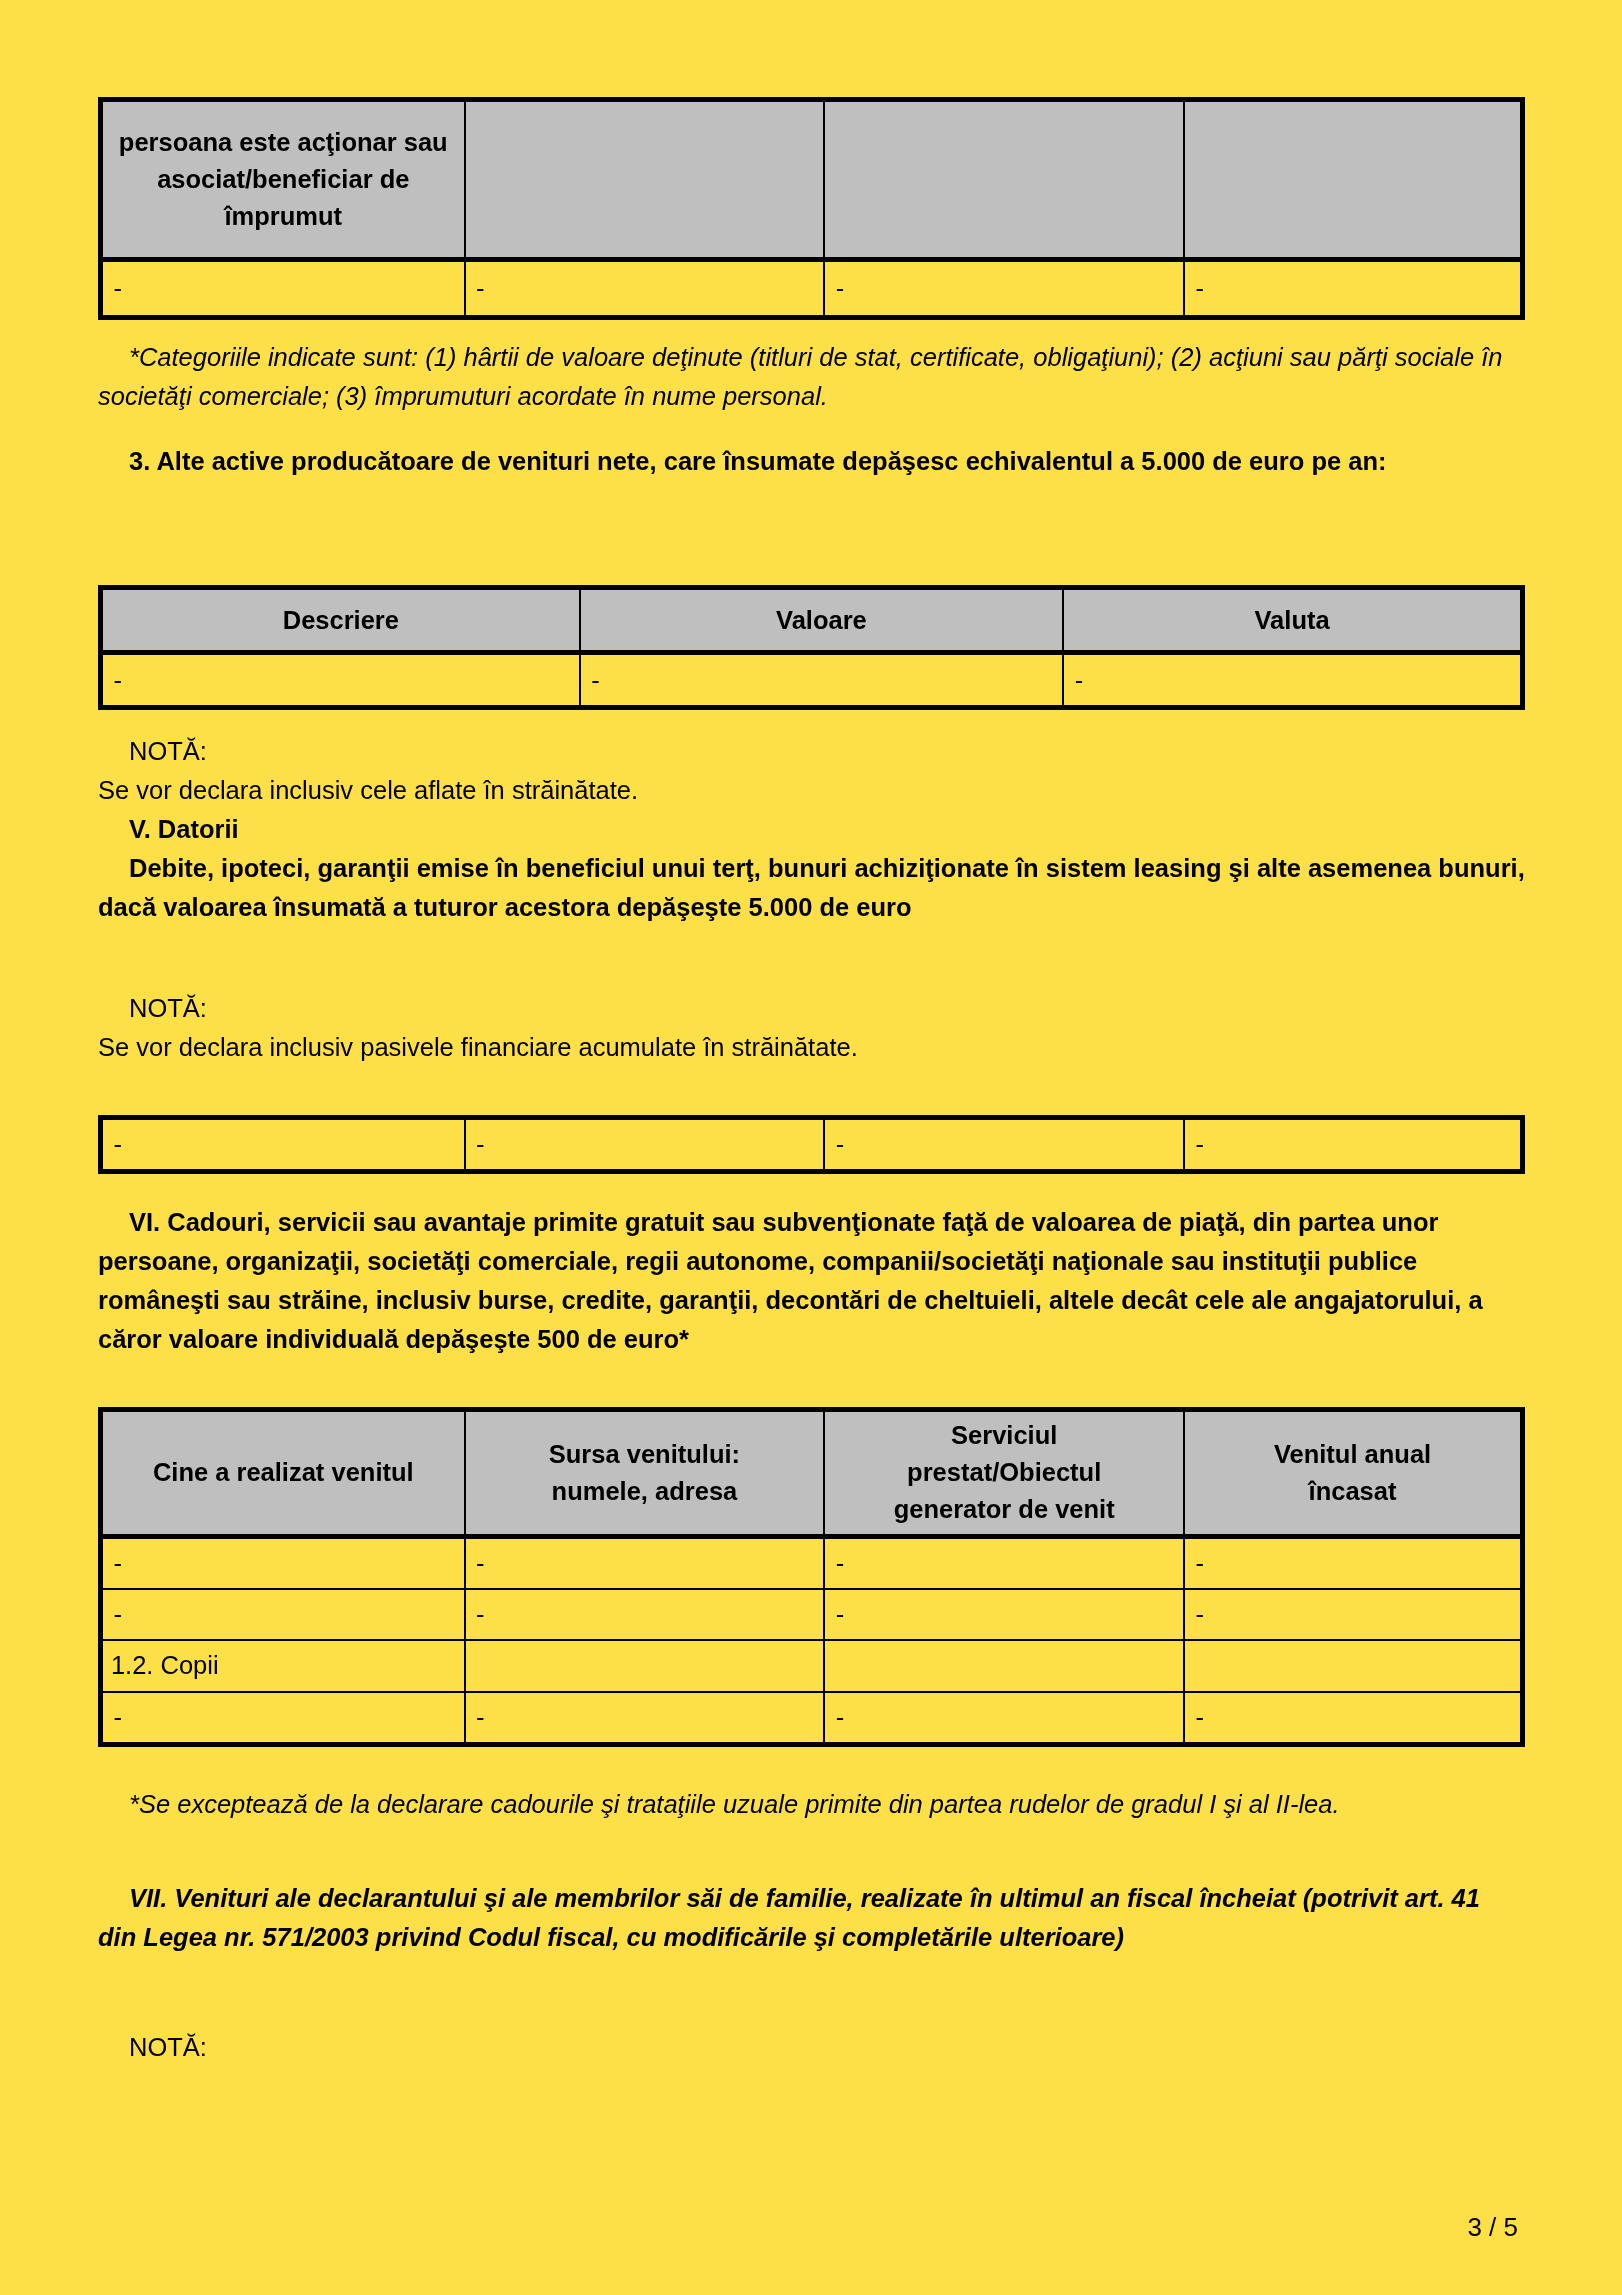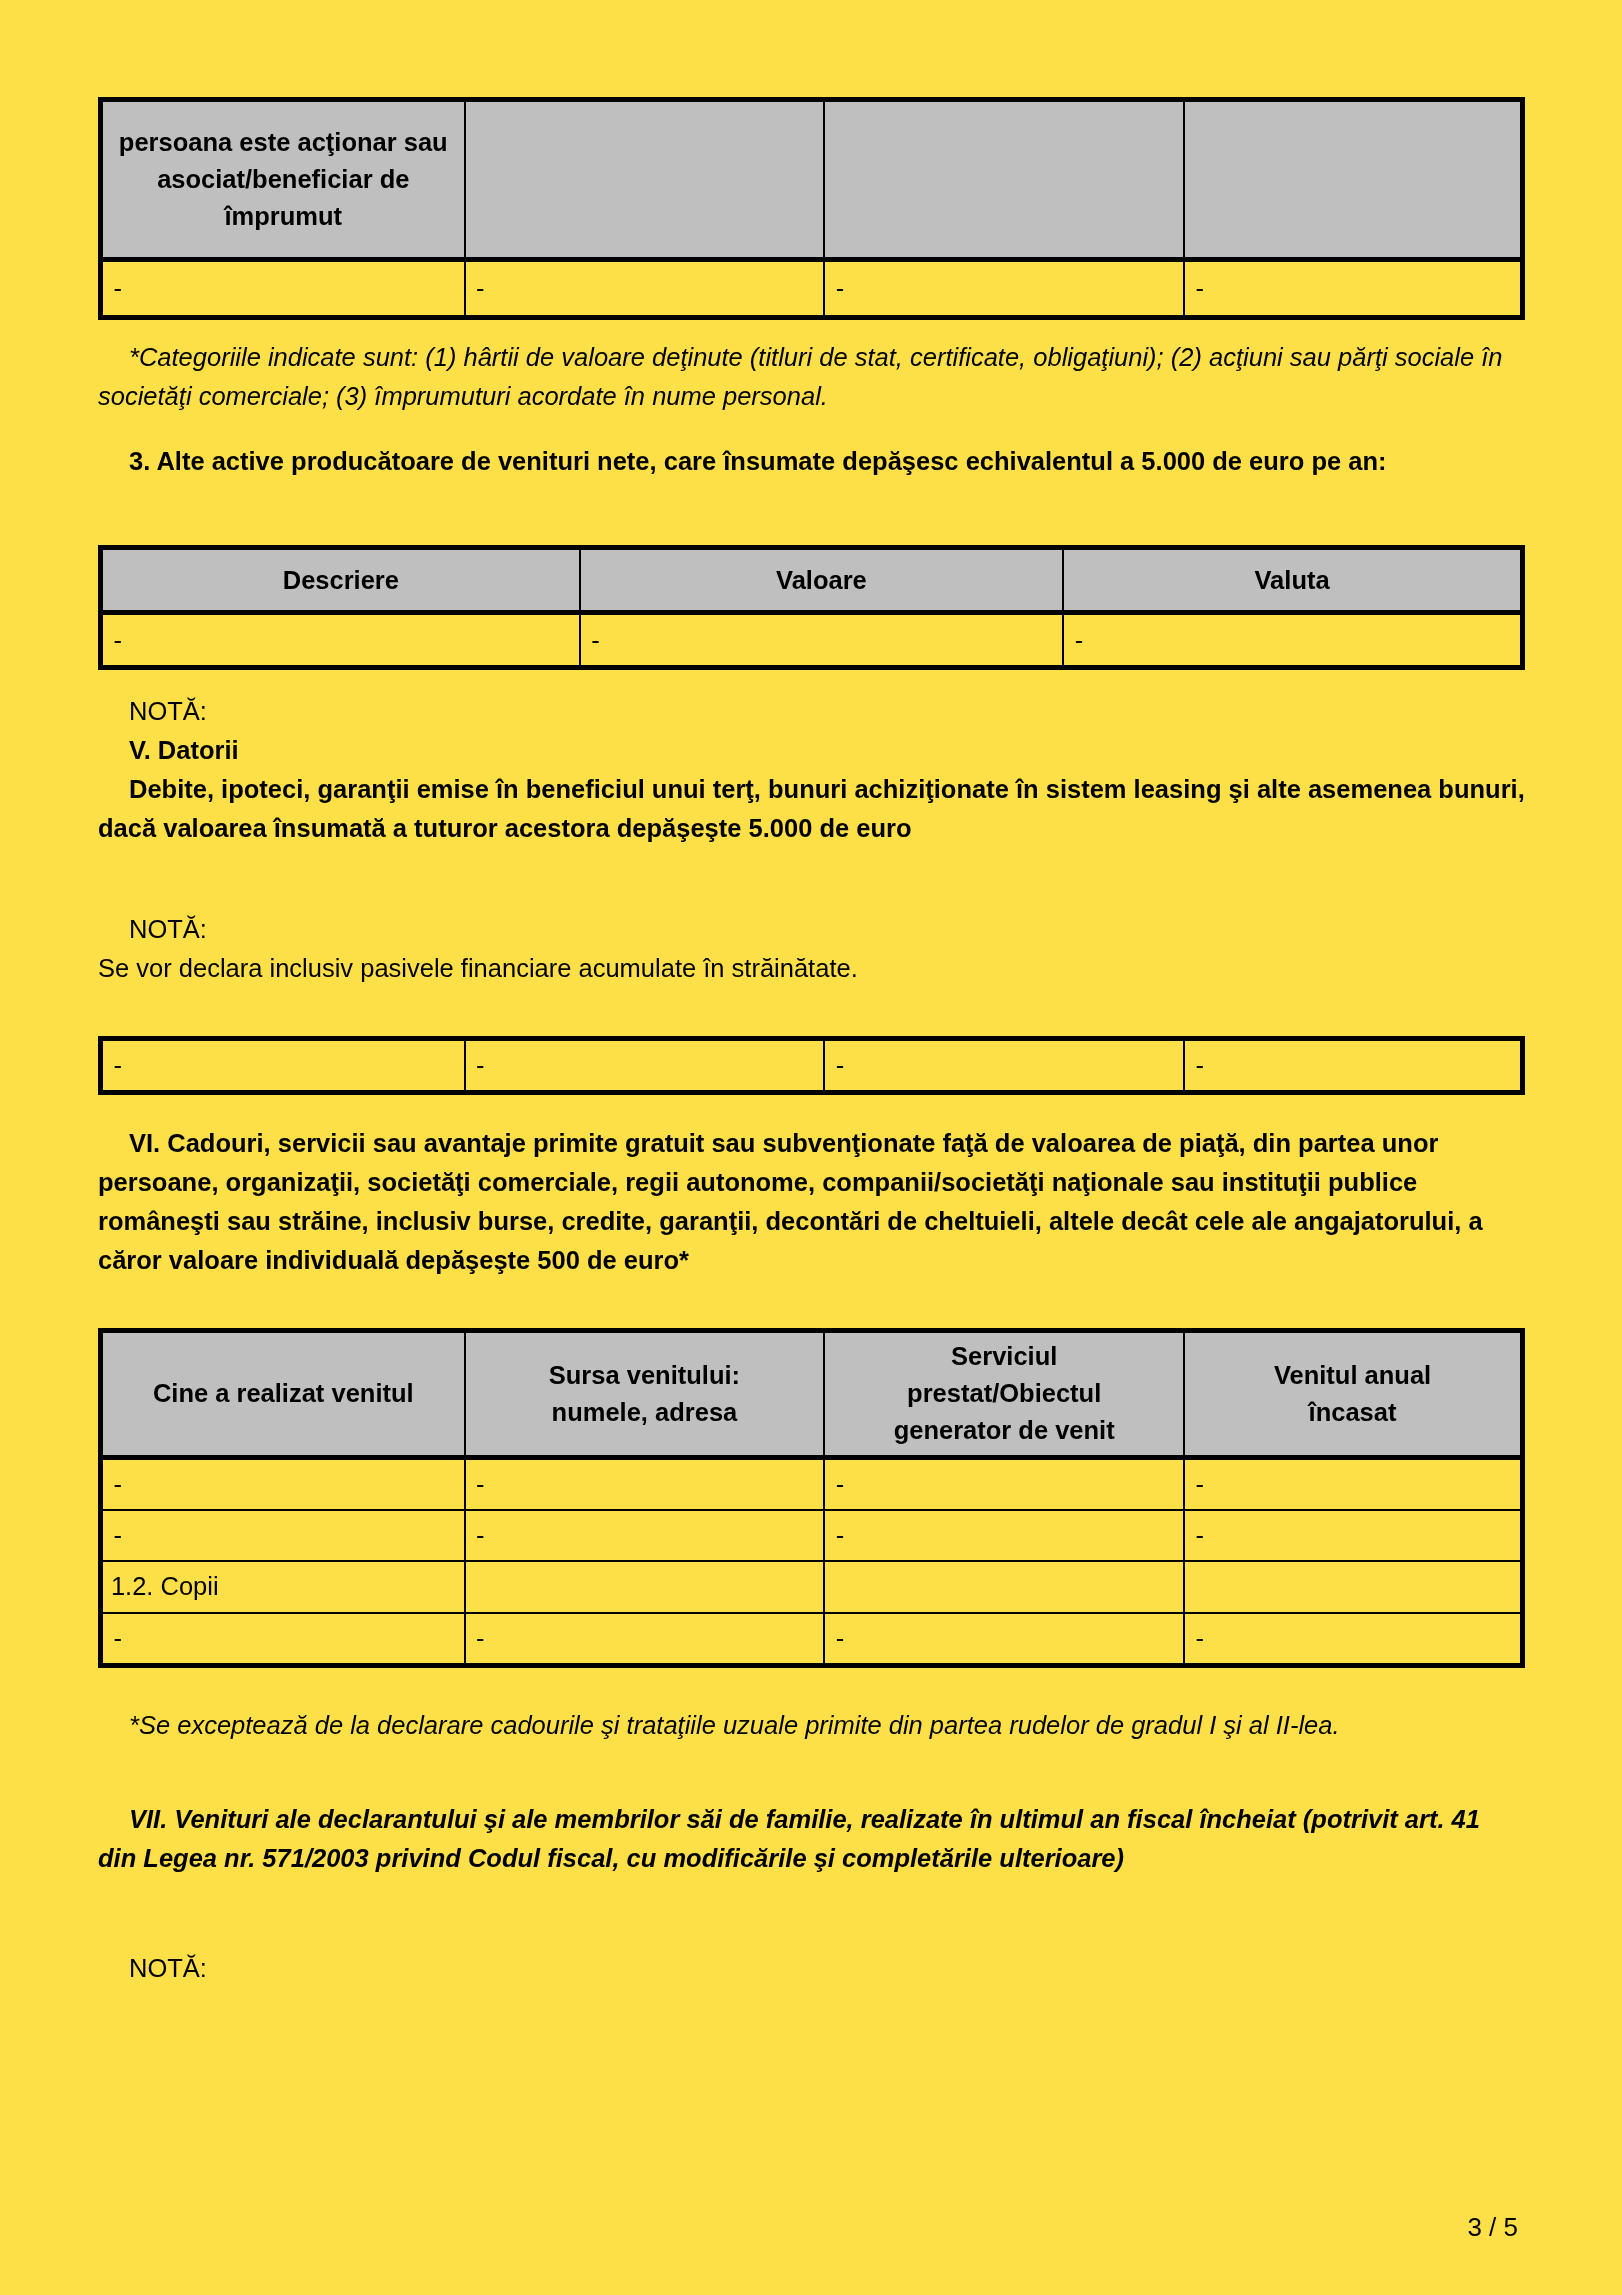--- a/index.html
+++ b/index.html
@@ -55,21 +55,21 @@
   .note-italic {
     font-style: italic;
     text-indent: 31px;
     margin: 18.3px 0 0 0;
   }
   .h-bold {
     font-weight: bold;
     text-indent: 31px;
     margin: 26px 0 8px 0;
   }
-  .t-3col { margin-top: 64px; padding-left: 12px; }
+  .t-3col { margin-top: 104px; padding-left: 12px; }
   .t-3col td.hdr { height: 50px; }
   .t-3col td.cell { height: 34px; }
 
   .nota-label {
     text-indent: 31px;
     margin: 22px 0 0 0;
   }
   .nota-text {
     text-indent: 0;
     margin: 0;
@@ -156,20 +156,21 @@
         </tr>
         <tr>
           <td class="cell">-</td>
           <td class="cell">-</td>
           <td class="cell">-</td>
         </tr>
       </tbody>
     </table>
 
     <p class="nota-label">NOTĂ:</p>
+    <p class="nota-text">Se vor declara inclusiv cele aflate în străinătate.</p>
 
     <p class="p-bold mt-datorii">V. Datorii</p>
     <p class="p-bold">Debite, ipoteci, garanţii emise în beneficiul unui terţ, bunuri achiziţionate în sistem leasing şi alte asemenea bunuri, dacă valoarea însumată a tuturor acestora depăşeşte 5.000 de euro</p>
 
     <p class="nota-label nota-gap">NOTĂ:</p>
     <p class="nota-text">Se vor declara inclusiv pasivele financiare acumulate în străinătate.</p>
 
     <table class="doc-table t-creditor">
       <colgroup>
           <col style="width:25.6%">

